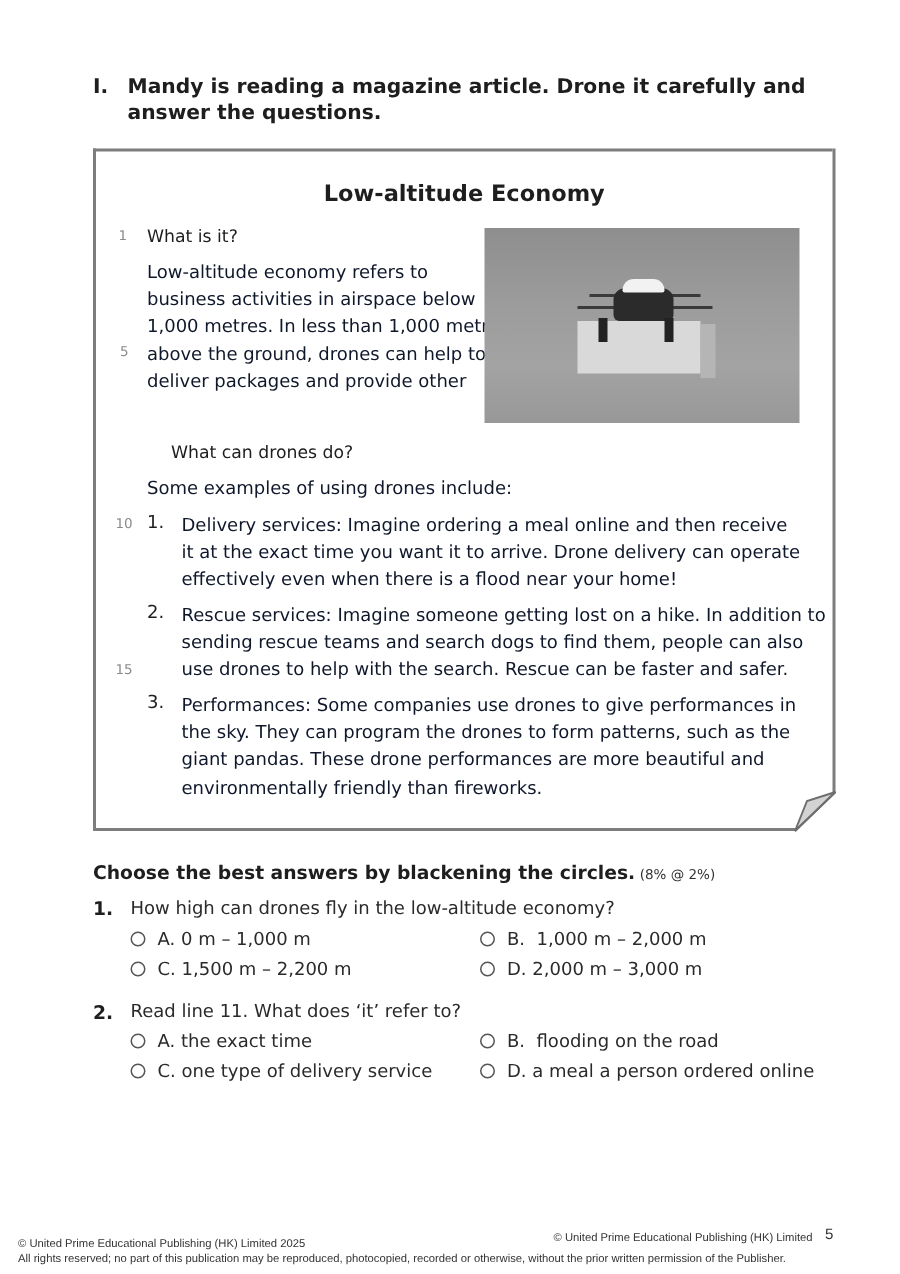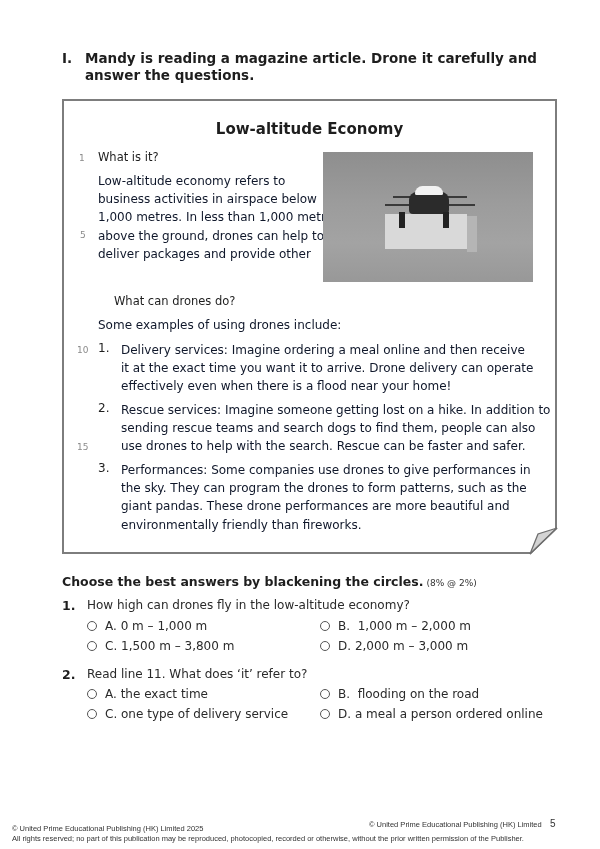--- a/index.html
+++ b/index.html
@@ -113,21 +113,21 @@
 <div class="abs opt" style="left:87px; top:619px;">
   <span class="circle"></span>
   <span>A.</span>&nbsp;<span>0 m – 1,000 m</span>
 </div>
 <div class="abs opt" style="left:320px; top:619px;">
   <span class="circle"></span>
   <span>B.</span>&nbsp;&nbsp;<span>1,000 m – 2,000 m</span>
 </div>
 <div class="abs opt" style="left:87px; top:639px;">
   <span class="circle"></span>
-  <span>C.</span>&nbsp;<span>1,500 m – 3,800 m</span>
+  <span>C.</span>&nbsp;<span>1,500 m – 2,200 m</span>
 </div>
 <div class="abs opt" style="left:320px; top:639px;">
   <span class="circle"></span>
   <span>D.</span>&nbsp;<span>2,000 m – 3,000 m</span>
 </div>
 
 <div class="abs mcq-num" style="left:62px; top:667px;">2.</div>
 <div class="abs mcq-q" style="left:87px; top:667px;">Read line 11. What does ‘it’ refer to?</div>
 
 <div class="abs opt" style="left:87px; top:687px;">

